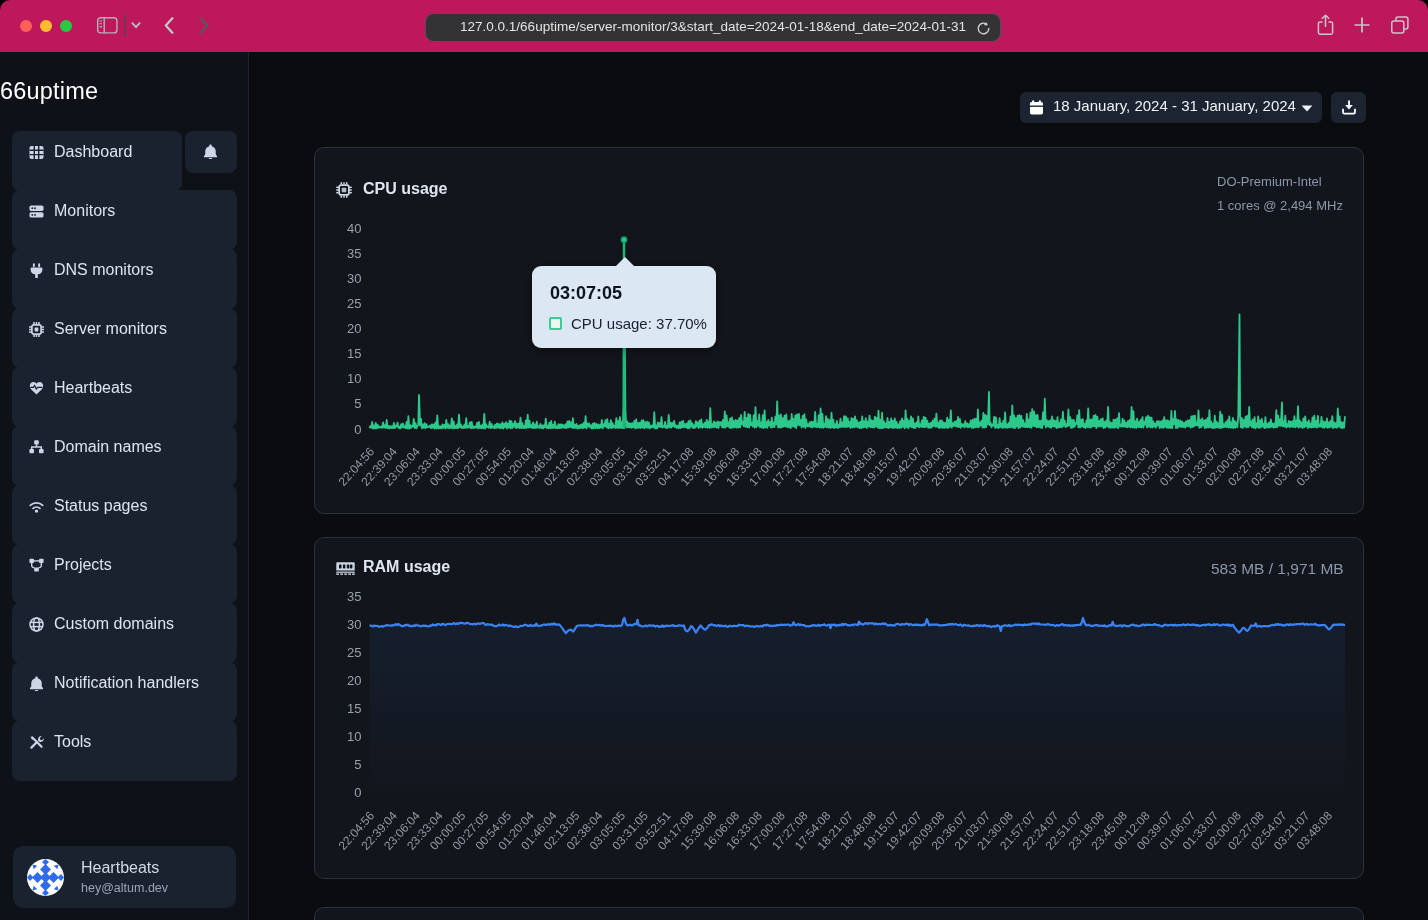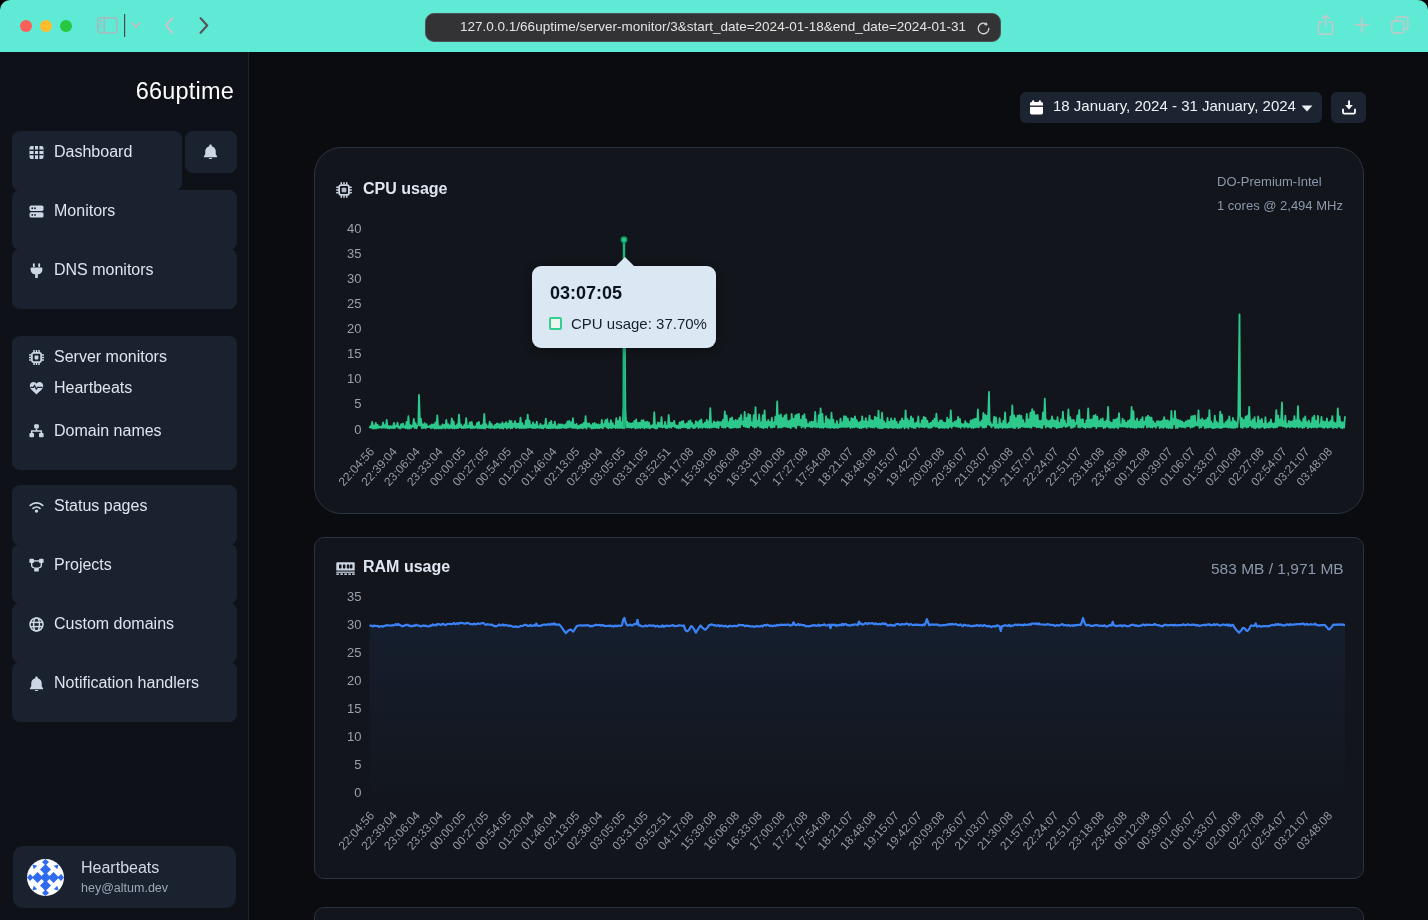--- a/index.html
+++ b/index.html
@@ -1,26 +1,26 @@
 <!DOCTYPE html>
 <html><head><meta charset="utf-8">
 <style>
 * { margin:0; padding:0; box-sizing:border-box; }
 html,body { width:1428px; height:920px; background:#000; overflow:hidden;
   font-family:"Liberation Sans", sans-serif; }
 .win { position:absolute; inset:0; border-radius:10px 10px 0 0; overflow:hidden; background:#0a0c10; }
-.chrome { position:absolute; left:0; top:0; width:1428px; height:52px; background:#5eead4; }
+.chrome { position:absolute; left:0; top:0; width:1428px; height:52px; background:#be185d; }
 .tl { position:absolute; top:19.5px; width:12px; height:12px; border-radius:50%; }
 .urlbar { position:absolute; left:425px; top:12.5px; width:576px; height:29px; background:#333234; border:1.5px solid #525153;
   border-radius:9px; color:#e3e3e4; font-size:13.5px; line-height:26px; text-align:center; }
 .cicon { position:absolute; }
 .app { position:absolute; top:52px; left:0; width:1428px; height:868px; background:#0a0c10; }
 .sidebar { position:absolute; left:0; top:0; width:249px; height:868px; background:#0e1117;
   border-right:1px solid #1d2430; }
-.brand { position:absolute; top:26px; left:0; width:234px; text-align:right; color:#fdfdfe;
+.brand { position:absolute; top:26px; left:0; width:234px; text-align:left; color:#fdfdfe;
   font-size:23.5px; font-weight:500; letter-spacing:0.2px; }
 .mbtn { position:absolute; left:12px; width:225px; height:60px; background:#1b222f; border-radius:8px;
   color:#dde4ee; font-size:16px; }
 .mbtn .lab { position:absolute; left:42px; top:0; line-height:42px; }
 .mbtn svg, .bellbtn svg { position:absolute; left:17px; top:14px; }
 .bellbtn { position:absolute; left:185px; width:52px; height:42px; background:#1b222f; border-radius:8px; }
 .bellbtn svg { left:18px; top:13px; }
 .foot { position:absolute; left:13px; top:794px; width:223px; height:62px; background:#1b222f; border-radius:10px; }
 .main { position:absolute; left:250px; top:0; width:1178px; height:868px; }
 .datebtn { position:absolute; left:770px; top:40px; width:302px; height:31px; background:#1c2432;
@@ -127,21 +127,21 @@
       <div class="mbtn" style="top:197px;">
           <svg width="15" height="15" viewBox="0 0 15 15">
             <g fill="#ccd6e4">
               <rect x="3.9" y="0.2" width="1.9" height="4" rx="0.9"></rect>
               <rect x="9.2" y="0.2" width="1.9" height="4" rx="0.9"></rect>
               <path d="M2.6,4.4 h9.8 a1,1 0 0 1 1,1 v1.4 c0,2.5 -2,4.5 -4.5,4.5 h-0.1 v3.3 a1.3,1.3 0 0 1 -2.6,0 v-3.3 h-0.1 c-2.5,0 -4.5,-2 -4.5,-4.5 v-1.4 a1,1 0 0 1 1,-1 z"></path>
             </g>
           </svg>
           <span class="lab">DNS monitors</span>
         </div>
-      <div class="mbtn" style="top:256px;margin-top:28px;">
+      <div class="mbtn" style="top:256px;">
           <svg width="15" height="15" viewBox="0 0 15 15">
             <g stroke="#ccd6e4" stroke-width="1.5">
               <line x1="5" y1="0" x2="5" y2="2.4"></line>
               <line x1="7.5" y1="0" x2="7.5" y2="2.4"></line>
               <line x1="10" y1="0" x2="10" y2="2.4"></line>
               <line x1="5" y1="12.6" x2="5" y2="15"></line>
               <line x1="7.5" y1="12.6" x2="7.5" y2="15"></line>
               <line x1="10" y1="12.6" x2="10" y2="15"></line>
               <line x1="0" y1="5" x2="2.4" y2="5"></line>
               <line x1="0" y1="7.5" x2="2.4" y2="7.5"></line>
@@ -155,21 +155,21 @@
           </svg>
           <span class="lab">Server monitors</span>
         </div>
       <div class="mbtn" style="top:315px;">
           <svg width="15" height="15" viewBox="0 0 15 15">
             <path d="M7.5,13.4 C5.2,11.2 0.8,8.3 0.8,4.8 C0.8,2.4 2.6,1 4.5,1 C5.8,1 7,1.7 7.5,2.8 C8,1.7 9.2,1 10.5,1 C12.4,1 14.2,2.4 14.2,4.8 C14.2,8.3 9.8,11.2 7.5,13.4 Z" fill="#ccd6e4"></path>
             <path d="M1.5,6.4 h3 l1.1,-1.8 1.7,3.4 1.2,-1.6 h5" fill="none" stroke="#1b222f" stroke-width="1.2"></path>
           </svg>
           <span class="lab">Heartbeats</span>
         </div>
-      <div class="mbtn" style="top:358px;">
+      <div class="mbtn" style="top:374px;">
           <svg width="15" height="15" viewBox="0 0 15 15">
             <g fill="#ccd6e4">
               <rect x="5.2" y="0.3" width="4.6" height="4.2" rx="0.9"></rect>
               <rect x="0.4" y="9" width="4.6" height="4.2" rx="0.9"></rect>
               <rect x="10" y="9" width="4.6" height="4.2" rx="0.9"></rect>
             </g>
             <g stroke="#ccd6e4" stroke-width="1.5" fill="none">
               <path d="M7.5,4.4 v2.4"></path>
               <path d="M2.7,9 v-2.1 h9.6 v2.1"></path>
             </g>
@@ -213,20 +213,31 @@
           <span class="lab">Custom domains</span>
         </div>
       <div class="mbtn" style="top:610px;">
           <svg width="15" height="15" viewBox="0 0 15 15">
             <g fill="#ccd6e4">
               <path d="M7.5,0.6 c0.7,0 1.25,0.55 1.25,1.2 v0.5 c2.3,0.55 4,2.6 4,5 v3 l1.3,1.9 c0.25,0.45 -0.05,1.05 -0.6,1.05 h-11.9 c-0.55,0 -0.85,-0.6 -0.6,-1.05 l1.3,-1.9 v-3 c0,-2.4 1.7,-4.45 4,-5 v-0.5 c0,-0.65 0.55,-1.2 1.25,-1.2 z"></path>
               <path d="M5.7,14 a1.9,1.9 0 0 0 3.6,0 z"></path>
             </g>
           </svg>
           <span class="lab">Notification handlers</span>
+        </div>
+      <div class="mbtn" style="top:669px;">
+          <svg width="15" height="15" viewBox="0 0 15 15">
+            <g stroke="#ccd6e4" stroke-width="2.2" stroke-linecap="round">
+              <path d="M3.3,2.5 L12.6,11.8"></path>
+              <path d="M2.4,12.6 L8.2,6.8"></path>
+            </g>
+            <path d="M9.3,5.7 a3.3,3.3 0 0 1 3.4,-4.6 l-1.9,1.9 l0.5,1.7 l1.7,0.5 l1.9,-1.9 a3.3,3.3 0 0 1 -4.6,3.4" fill="#ccd6e4" stroke="none"></path>
+            <path d="M1.6,1.3 L4.3,2.7 L4.6,4.6 L2.9,4.4 Z" fill="#ccd6e4"></path>
+          </svg>
+          <span class="lab">Tools</span>
         </div>
       <div class="foot">
         <svg style="position:absolute; left:14px; top:13px;" width="37" height="37" viewBox="0 0 37 37">
  <circle cx="18.5" cy="18.5" r="18.5" fill="#fff"></circle>
  <g fill="#2f6bf0">
   <rect x="14.6" y="14.6" width="7.8" height="7.8" transform="rotate(45 18.5 18.5)"></rect>
   <rect x="6.6" y="14.6" width="7.8" height="7.8" transform="rotate(45 10.5 18.5)"></rect>
   <rect x="22.6" y="14.6" width="7.8" height="7.8" transform="rotate(45 26.5 18.5)"></rect>
   <rect x="14.6" y="6.6" width="7.8" height="7.8" transform="rotate(45 18.5 10.5)"></rect>
   <rect x="14.6" y="22.6" width="7.8" height="7.8" transform="rotate(45 18.5 26.5)"></rect>
@@ -259,21 +270,21 @@
         </svg>
       </div>
       <div class="dlbtn">
         <svg style="position:absolute; left:11px; top:8px;" width="14" height="15" viewBox="0 0 14 15">
           <rect x="6.1" y="0.5" width="1.9" height="6.5" fill="#fff"></rect>
           <path d="M3.2,5 L7,9.4 L10.8,5 Z" fill="#fff"></path>
           <path d="M1,8.8 v3.4 a1.5,1.5 0 0 0 1.5,1.5 h9 a1.5,1.5 0 0 0 1.5,-1.5 v-3.4" fill="none" stroke="#fff" stroke-width="1.8"></path>
         </svg>
       </div>
 
-      <div class="card" style="top:95px; height:367px;border-radius:27px;">
+      <div class="card" style="top:95px; height:367px;">
         <svg style="position:absolute; left:21px; top:34px;" width="16" height="16" viewBox="0 0 16 16">
             <g stroke="#ccd6e4" stroke-width="1.5">
               <line x1="5.3" y1="0.2" x2="5.3" y2="2.6"></line>
               <line x1="8" y1="0.2" x2="8" y2="2.6"></line>
               <line x1="10.7" y1="0.2" x2="10.7" y2="2.6"></line>
               <line x1="5.3" y1="13.4" x2="5.3" y2="15.8"></line>
               <line x1="8" y1="13.4" x2="8" y2="15.8"></line>
               <line x1="10.7" y1="13.4" x2="10.7" y2="15.8"></line>
               <line x1="0.2" y1="5.3" x2="2.6" y2="5.3"></line>
               <line x1="0.2" y1="8" x2="2.6" y2="8"></line>

